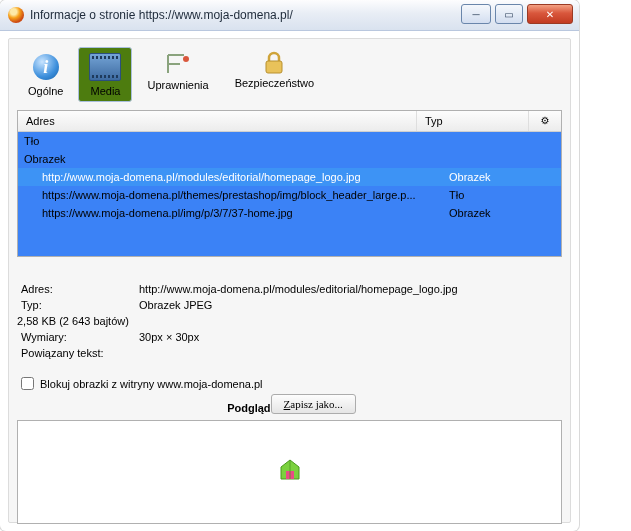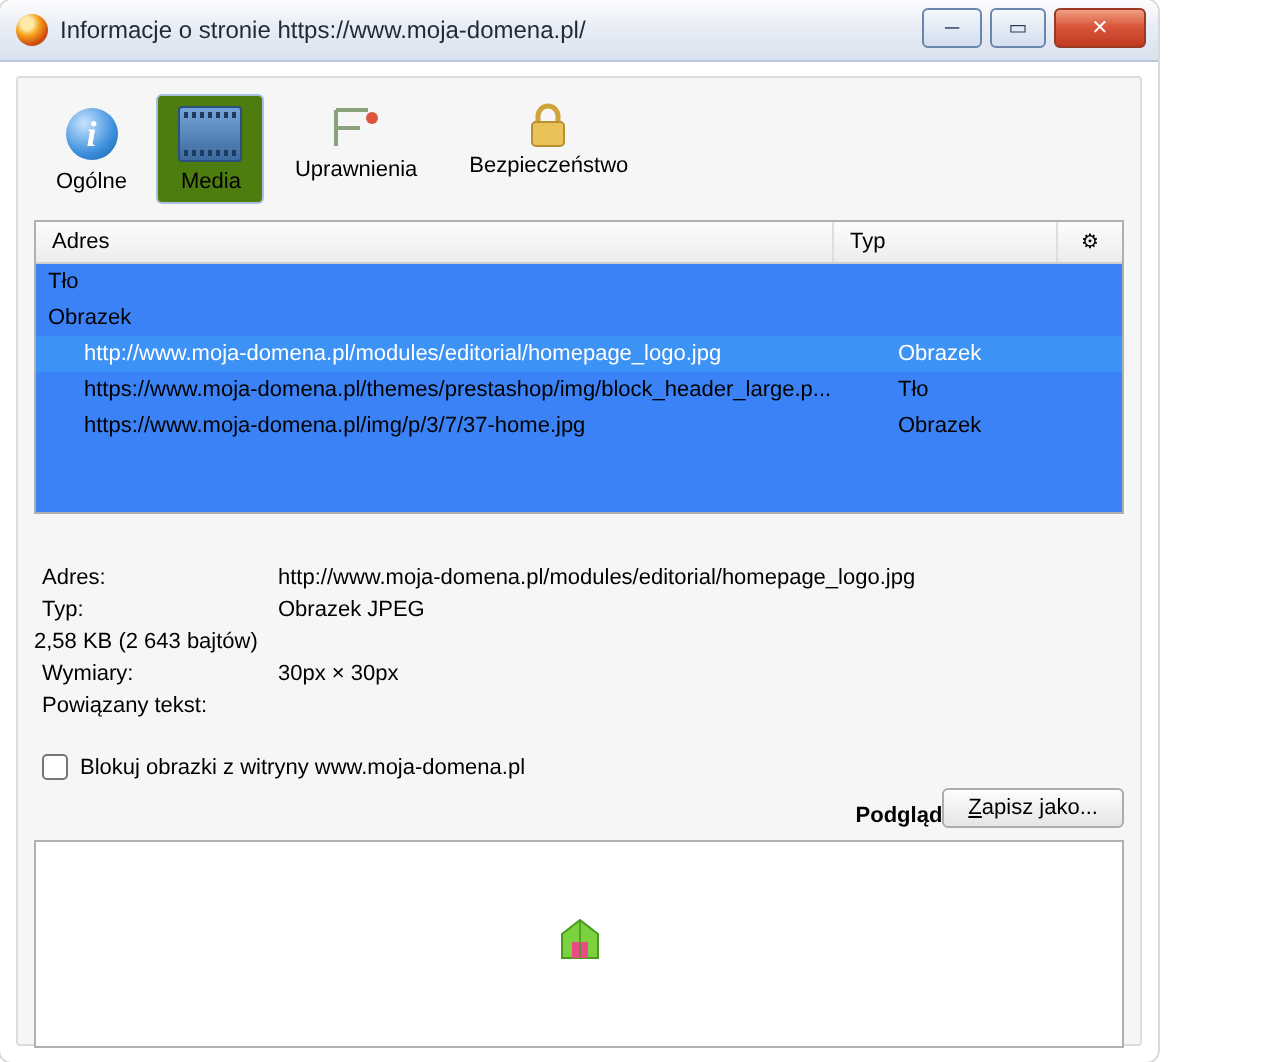--- a/index.html
+++ b/index.html
@@ -38,23 +38,23 @@
 .trow{display:flex;font-size:11px;padding:3px 0;cursor:default}
 .trow.selected{background:#3d93f5;color:#fff}
 .td.addr{flex:1;padding-left:24px;white-space:nowrap;overflow:hidden;text-overflow:ellipsis}
 .td.typ{width:112px;padding-left:6px}
 .details{margin-top:24px;font-size:11px}
 .drow{display:flex;padding:2px 0}
 .dlabel{width:118px;padding-left:4px}
 .dval{flex:1}
 .block-row{margin-top:16px;display:flex;align-items:flex-end;padding-left:4px}
 .block-row input{margin:0 6px 0 0}
-.save-row{display:flex;justify-content:flex-end;align-items:flex-end;margin-top:4px}
+.save-row{display:flex;justify-content:center;align-items:flex-end;margin-top:4px}
 .podglad{font-weight:bold;padding-left:4px}
-.save-btn{padding:3px 12px;background:linear-gradient(#fdfdfd,#e5e5e5);border:1px solid #acacac;border-radius:3px;font-size:11px;font-family:Liberation Sans, sans-serif}
+.save-btn{padding:3px 12px;background:linear-gradient(#fdfdfd,#e5e5e5);border:1px solid #acacac;border-radius:3px;font-size:11px;font-family:Liberation Serif, serif}
 .preview{margin-top:6px;background:#fff;border:1px solid #b0b0b0;height:102px;display:flex;align-items:center;justify-content:center}
 .preview-img{width:30px;height:30px;position:relative}
 .preview-img svg{width:30px;height:30px}
 </style>
 </head>
 <body>
 
 <div class="window">
   <div class="titlebar">
     <div class="ffx-icon"></div>

